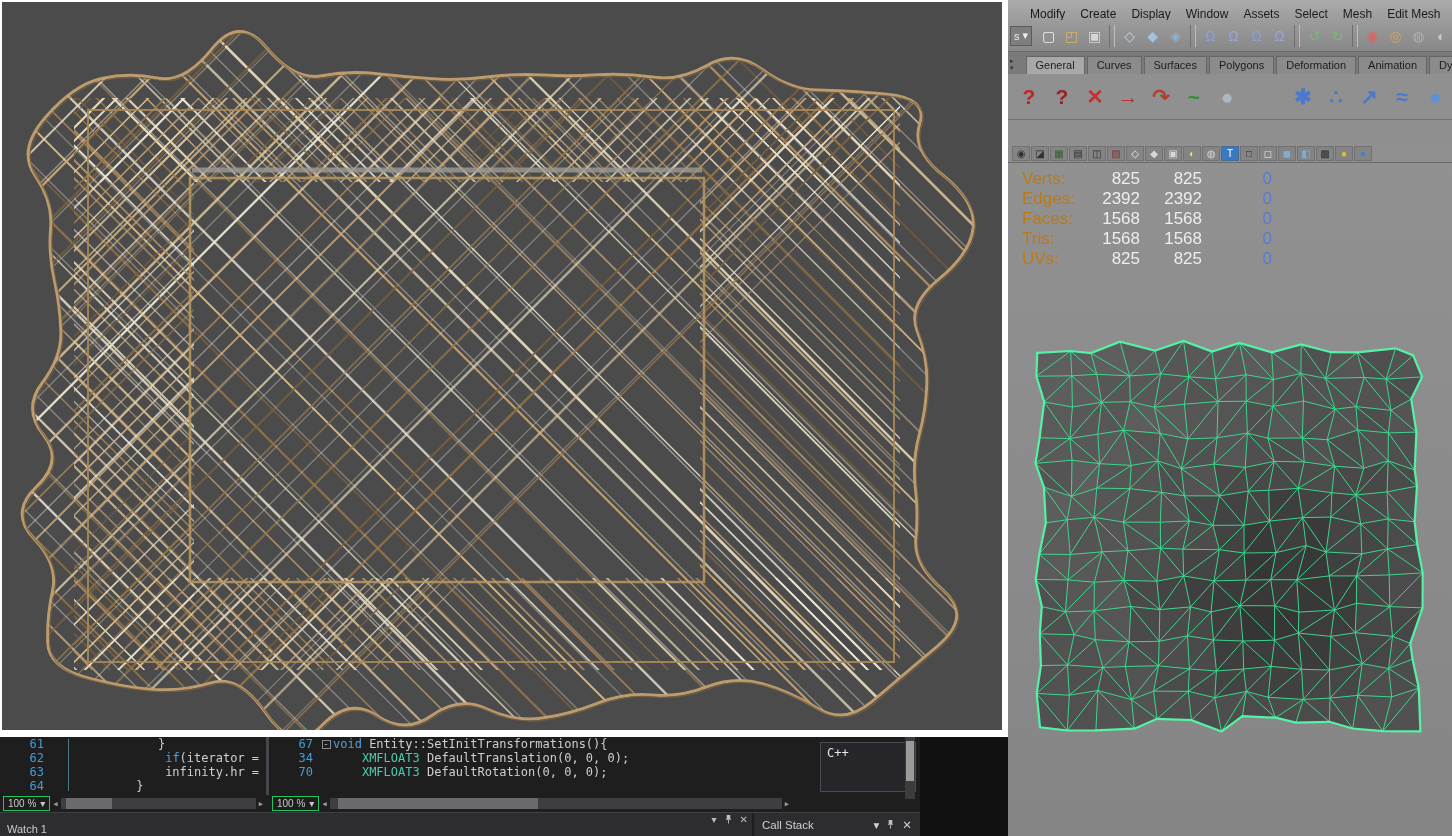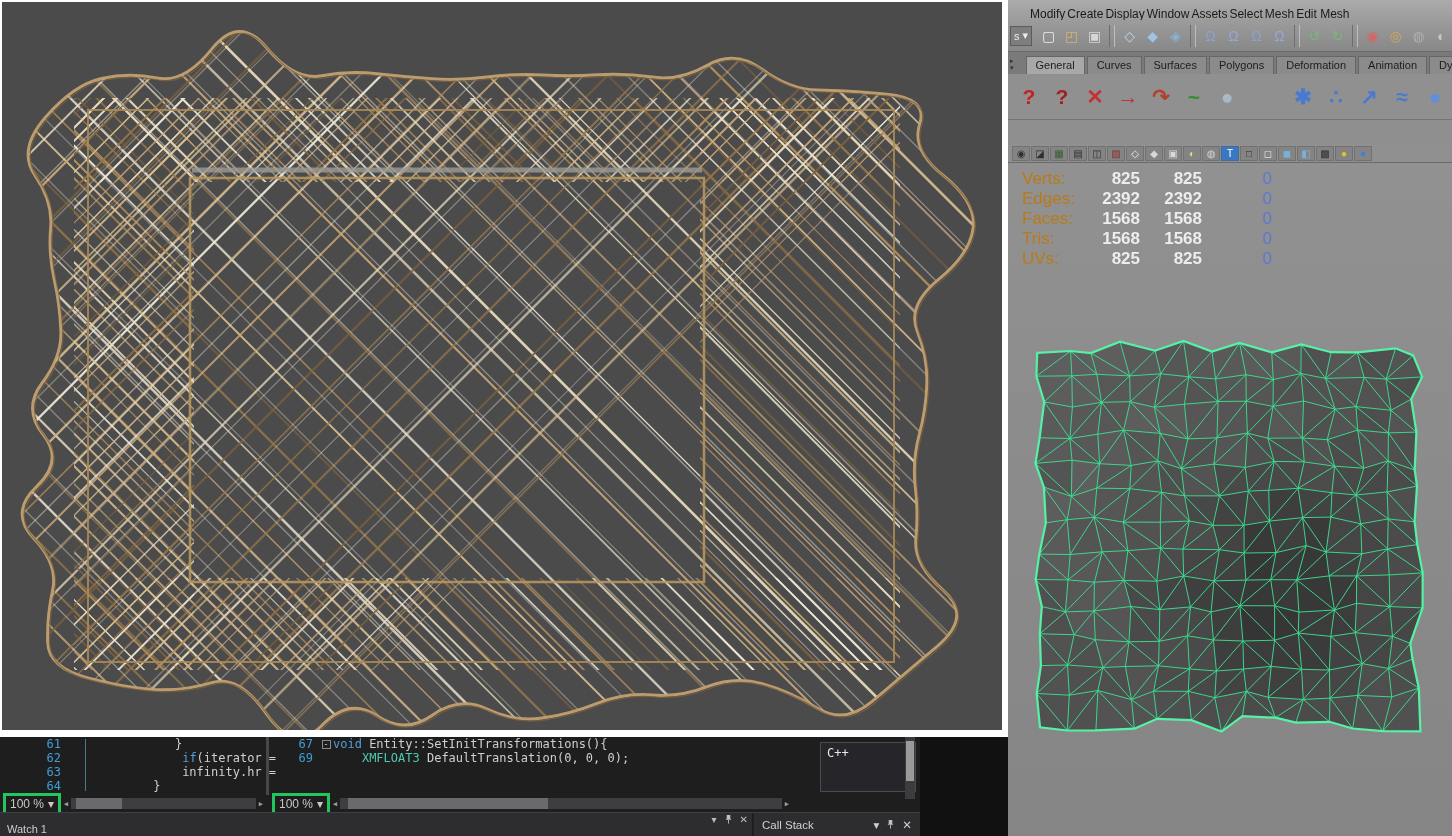--- a/index.html
+++ b/index.html
@@ -8,21 +8,21 @@
 
   
   #render-window{position:absolute;left:0;top:0;width:1008px;height:737px;background:#fff;
                  box-sizing:border-box;padding:2px 6px 7px 2px;}
   #render-inner{width:100%;height:100%;background:#4b4b4b;position:relative;overflow:hidden;}
   #net-svg{position:absolute;left:0;top:0;width:100%;height:100%;}
 
   
   #maya-root{position:absolute;left:1008px;top:0;width:444px;height:836px;background:#8f8f8f;overflow:hidden;}
   .maya-menubar{position:absolute;left:0;top:0;width:100%;height:28px;display:flex;align-items:center;
-                gap:2px;padding-left:22px;font-size:12px;color:#1a1a1a;
+                gap:15px;padding-left:22px;font-size:12px;color:#1a1a1a;
                 background:linear-gradient(#ababab,#979797);border-bottom:1px solid #787878;box-sizing:border-box;white-space:nowrap;}
   .maya-menu-item{cursor:default;}
   .maya-toolbar{position:absolute;left:0;top:20px;width:100%;height:32px;display:flex;align-items:center;
                 background:linear-gradient(#9c9c9c,#888);border-bottom:1px solid #6c6c6c;box-sizing:border-box;padding-left:2px;}
   .menuset-combo{width:36px;height:18px;background:#7e7e7e;border:1px solid #5c5c5c;color:#eee;font-size:11px;
                  display:flex;align-items:center;justify-content:flex-end;gap:3px;padding:0 3px;margin-right:5px;}
   .tb-icon{width:23px;height:23px;display:flex;align-items:center;justify-content:center;font-size:14px;}
   .tb-sep{width:4px;height:22px;border-left:1px solid #6e6e6e;border-right:1px solid #bdbdbd;margin:0 3px;}
   .shelf-tabs{position:absolute;left:0;top:52px;width:100%;height:22px;background:#7a7a7a;display:flex;
               align-items:flex-end;gap:12px;padding-left:2px;box-sizing:border-box;}
@@ -38,46 +38,46 @@
                  display:flex;align-items:center;gap:13px;padding-left:6px;font-size:11px;color:#161616;box-sizing:border-box;white-space:nowrap;}
   .panel-toolbar{position:absolute;left:0;top:144px;width:100%;height:19px;background:#909090;border-bottom:1px solid #6a6a6a;
                  display:flex;align-items:center;gap:1px;padding-left:4px;box-sizing:border-box;}
   .pt-icon{width:18px;height:15px;display:flex;align-items:center;justify-content:center;font-size:10px;
            background:#848484;border:1px solid rgba(90,90,90,.45);box-sizing:border-box;}
   .maya-viewport{position:absolute;left:0;top:163px;width:100%;height:673px;
                  background:linear-gradient(180deg,#919191,#858585);}
   #hud{position:absolute;left:0;top:6px;}
   .hud-row{display:grid;grid-template-columns:60px 58px 62px 70px;padding-left:14px;height:20px;align-items:center;font-size:17px;}
   .hud-label{color:var(--hudl);text-align:left;}
-  .hud-v1,.hud-v2{color:var(--hudv);text-align:right;font-weight:bold;}
+  .hud-v1,.hud-v2{color:var(--hudv);text-align:right;}
   .hud-v3{color:var(--hudz);text-align:right;}
   #mesh-svg{position:absolute;left:22px;top:174px;width:398px;height:398px;}
 
   
   #vs-root{position:absolute;left:0;top:737px;width:1008px;height:99px;background:#1e1e1e;overflow:hidden;
            font-family:"DejaVu Sans Mono",monospace;}
   .right-strip{position:absolute;left:920px;top:0;width:88px;height:99px;background:#111;}
   .editor{position:absolute;top:0;height:58px;overflow:hidden;}
-  #editor-left{left:17px;width:266px;}
+  #editor-left{left:0;width:266px;}
   #editor-right{left:269px;width:523px;}
   .splitter{position:absolute;left:266px;top:0;width:3px;height:58px;background:#46464d;}
   .code-line{display:flex;height:14px;line-height:14px;font-size:12px;}
   .ln{width:44px;text-align:right;padding-right:6px;color:var(--lnc);flex:none;}
   .fold-margin{width:14px;flex:none;display:flex;align-items:center;justify-content:center;}
   .fold-box{width:9px;height:9px;border:1px solid #8a8a8a;color:#cfcfcf;font-size:9px;line-height:7px;text-align:center;box-sizing:border-box;}
   .code-text{white-space:pre;}
   .tok-pl{color:var(--pl);} .tok-kw{color:var(--kw);} .tok-cm{color:var(--cm);} .tok-ty{color:var(--ty);}
   .indent-guide{position:absolute;left:68px;top:2px;width:1px;height:52px;background:#4a7a8a;}
   .cpp-box{position:absolute;left:820px;top:5px;width:96px;height:50px;background:#26262a;border:1px solid #4a4a52;
            color:#e8e8e8;font-size:12px;padding:3px 6px;box-sizing:border-box;}
   .v-scroll{position:absolute;left:905px;top:0;width:10px;height:62px;background:#3c3c3c;}
   .v-thumb{position:absolute;left:1px;top:4px;width:8px;height:40px;background:#9a9a9a;}
   .scroll-row{position:absolute;top:58px;height:17px;display:flex;align-items:center;gap:3px;padding:0 3px;box-sizing:border-box;background:#1e1e1e;}
   #scroll-left{left:0;width:266px;} #scroll-right{left:269px;width:523px;}
-  .zoom{display:flex;align-items:center;gap:4px;border:3px solid #22c55e;color:#c8c8c8;font-size:12px;
+  .zoom{display:flex;align-items:center;gap:4px;border:1px solid #22c55e;color:#c8c8c8;font-size:10px;
         font-family:"Liberation Sans",sans-serif;padding:1px 4px;justify-content:flex-end;}
   .sb-arrow{color:#9a9a9a;font-size:7px;}
   .sb-track{flex:1;height:11px;background:#3e3e42;position:relative;}
   .sb-thumb{position:absolute;top:0;height:11px;background:#6a6a6e;}
   .dock{position:absolute;left:0;top:75px;width:920px;height:24px;background:#2d2d30;border-top:1px solid #3f3f46;
         display:flex;box-sizing:border-box;font-family:"Liberation Sans",sans-serif;}
   .dock-left{width:752px;position:relative;}
   .dock-icons{position:absolute;right:4px;top:1px;display:flex;align-items:center;gap:7px;color:#bdbdbd;font-size:10px;}
   .watch-tab{position:absolute;left:7px;bottom:1px;color:#cccccc;font-size:11px;}
   .dock-div{width:2px;background:#1e1e1e;}
@@ -1036,23 +1036,28 @@
   <div class="splitter"></div>
   <div class="editor" id="editor-right">
       <div class="code-line">
         <span class="ln">67</span>
         <span class="fold-margin">
           <span class="fold-box">-</span>
         </span>
         <span class="code-text"><span class="tok-kw">void</span><span class="tok-pl"> Entity::SetInitTransformations(){</span></span>
       </div>
       <div class="code-line">
-        <span class="ln">69</span>
+        <span class="ln">34</span>
         <span class="fold-margin"></span>
         <span class="code-text"><span class="tok-pl">    </span><span class="tok-ty">XMFLOAT3</span><span class="tok-pl"> DefaultTranslation(0, 0, 0);</span></span>
+      </div>
+      <div class="code-line">
+        <span class="ln">70</span>
+        <span class="fold-margin"></span>
+        <span class="code-text"><span class="tok-pl">    </span><span class="tok-ty">XMFLOAT3</span><span class="tok-pl"> DefaultRotation(0, 0, 0);</span></span>
       </div>
     </div>
 
   <div class="cpp-box">
     <span>C++</span>
   </div>
   <div class="v-scroll">
       <div class="v-thumb"></div>
     </div>
 

